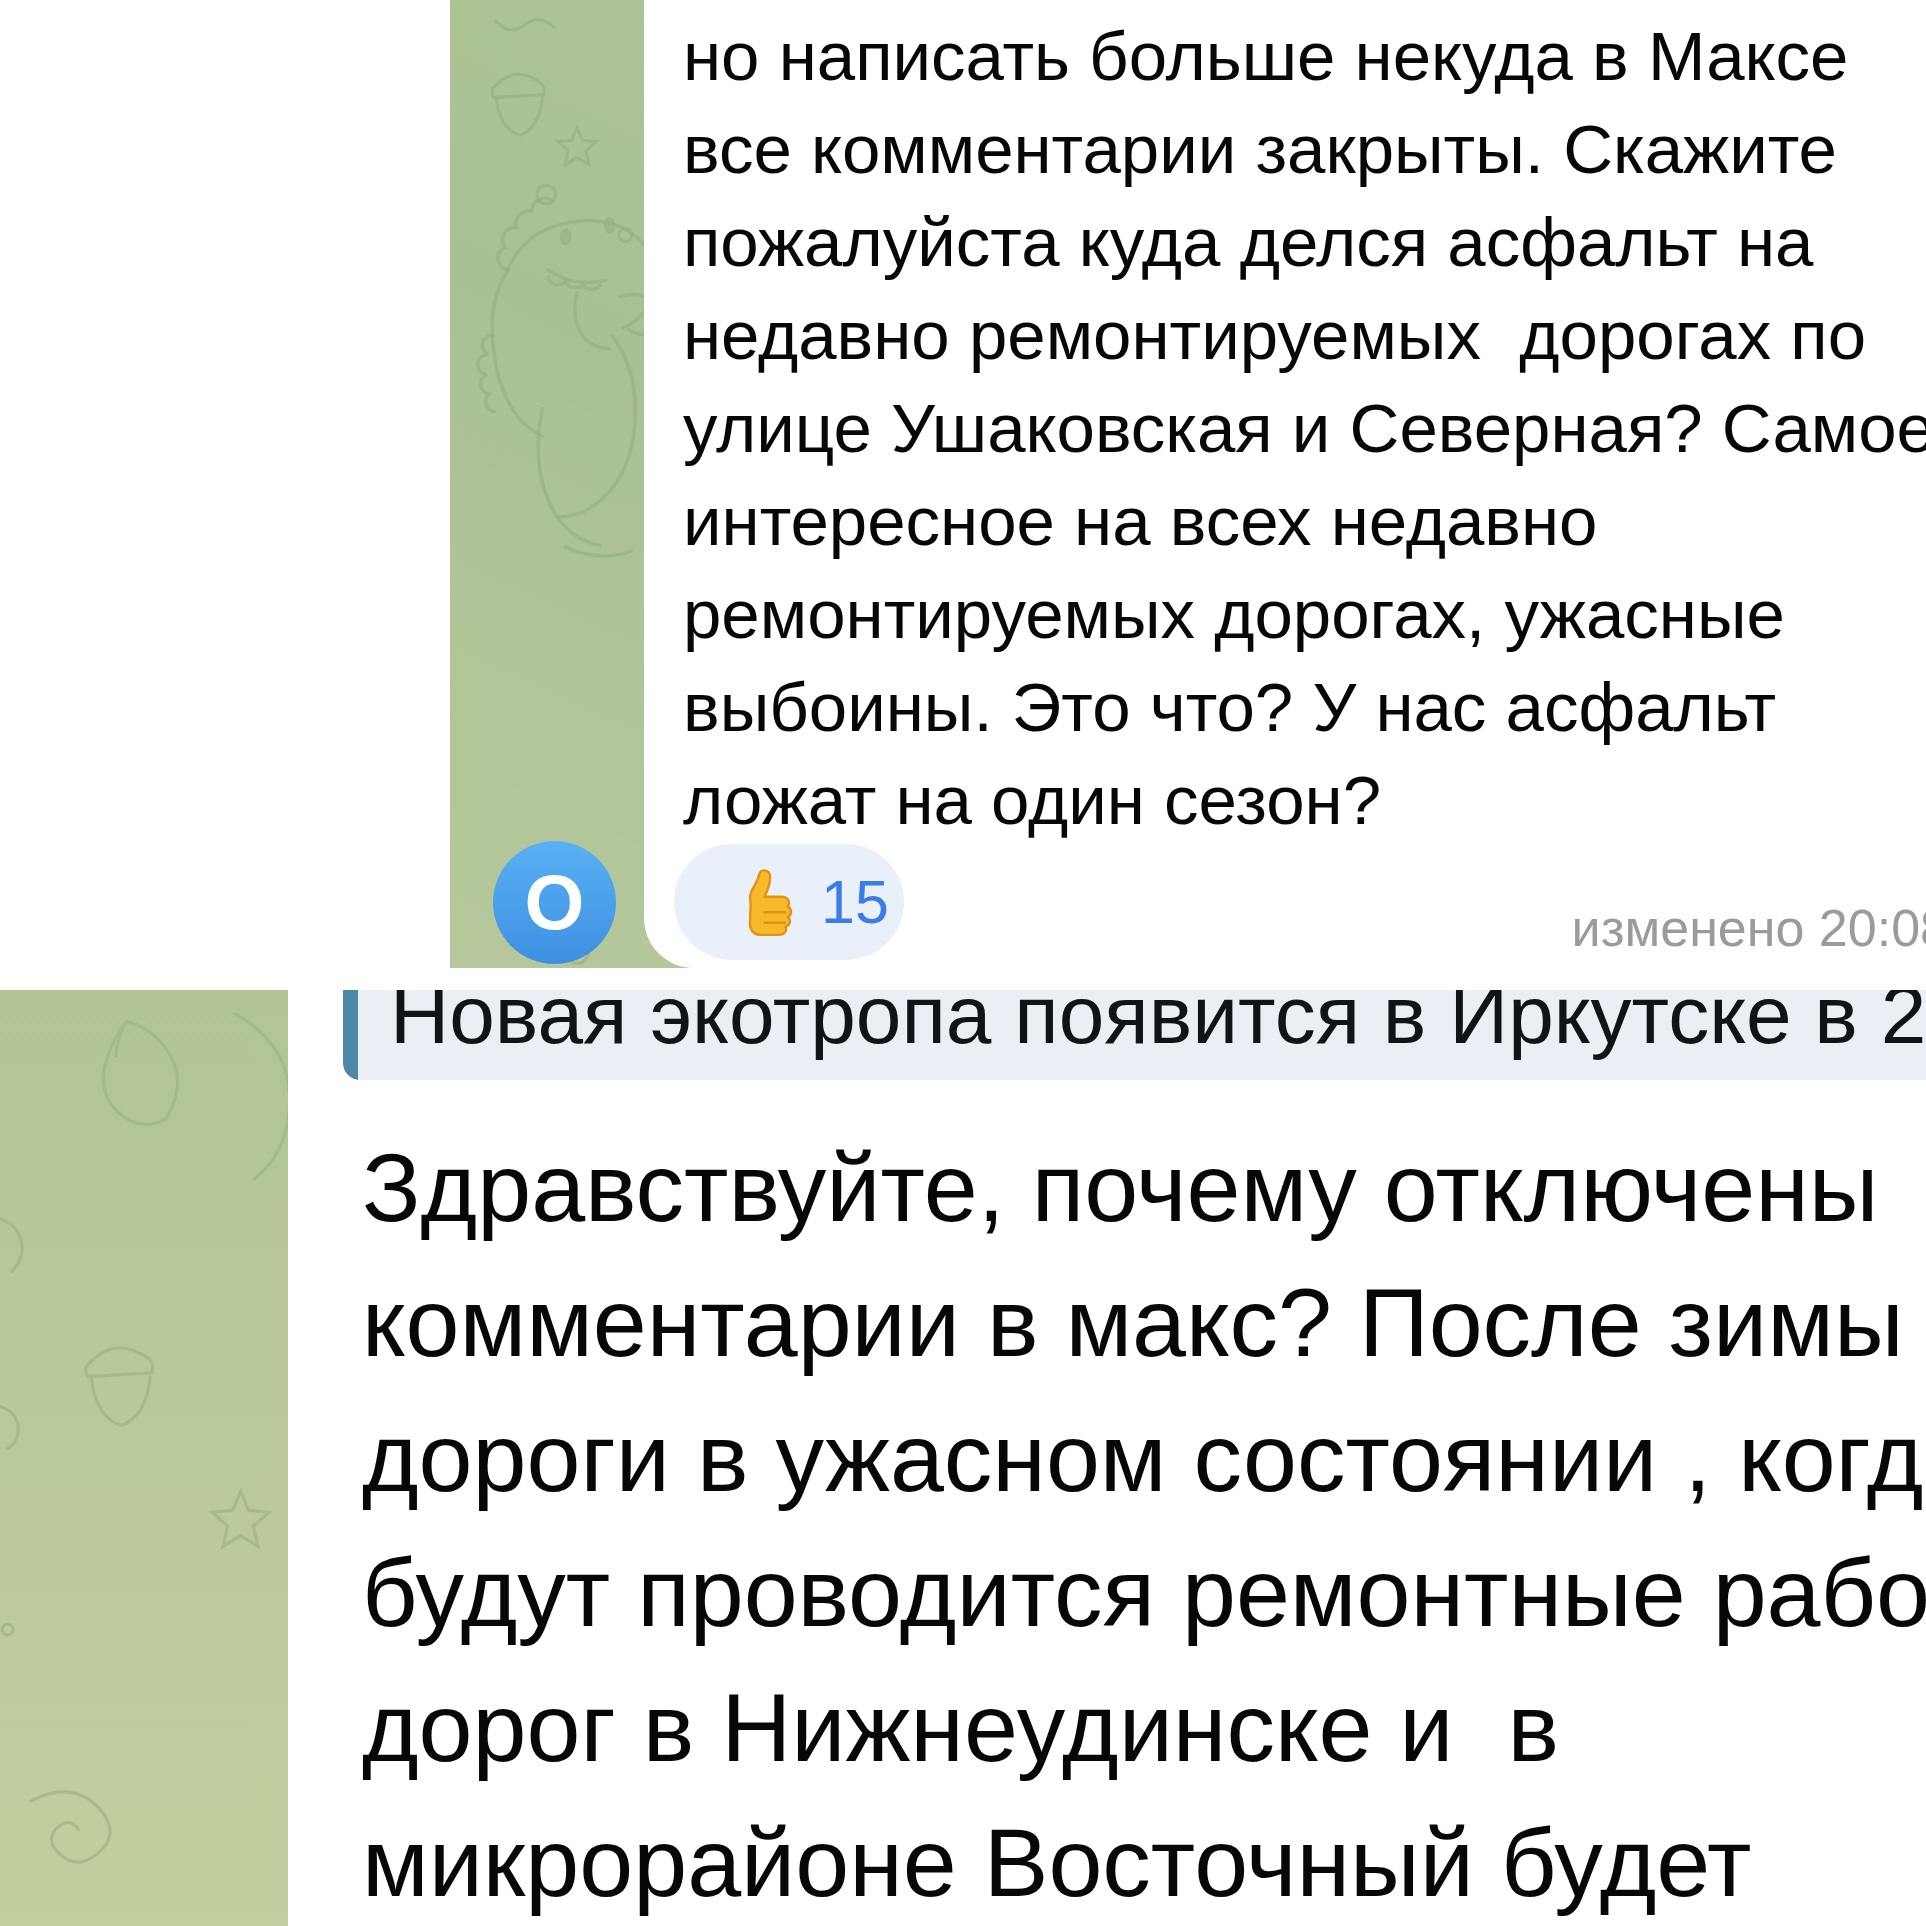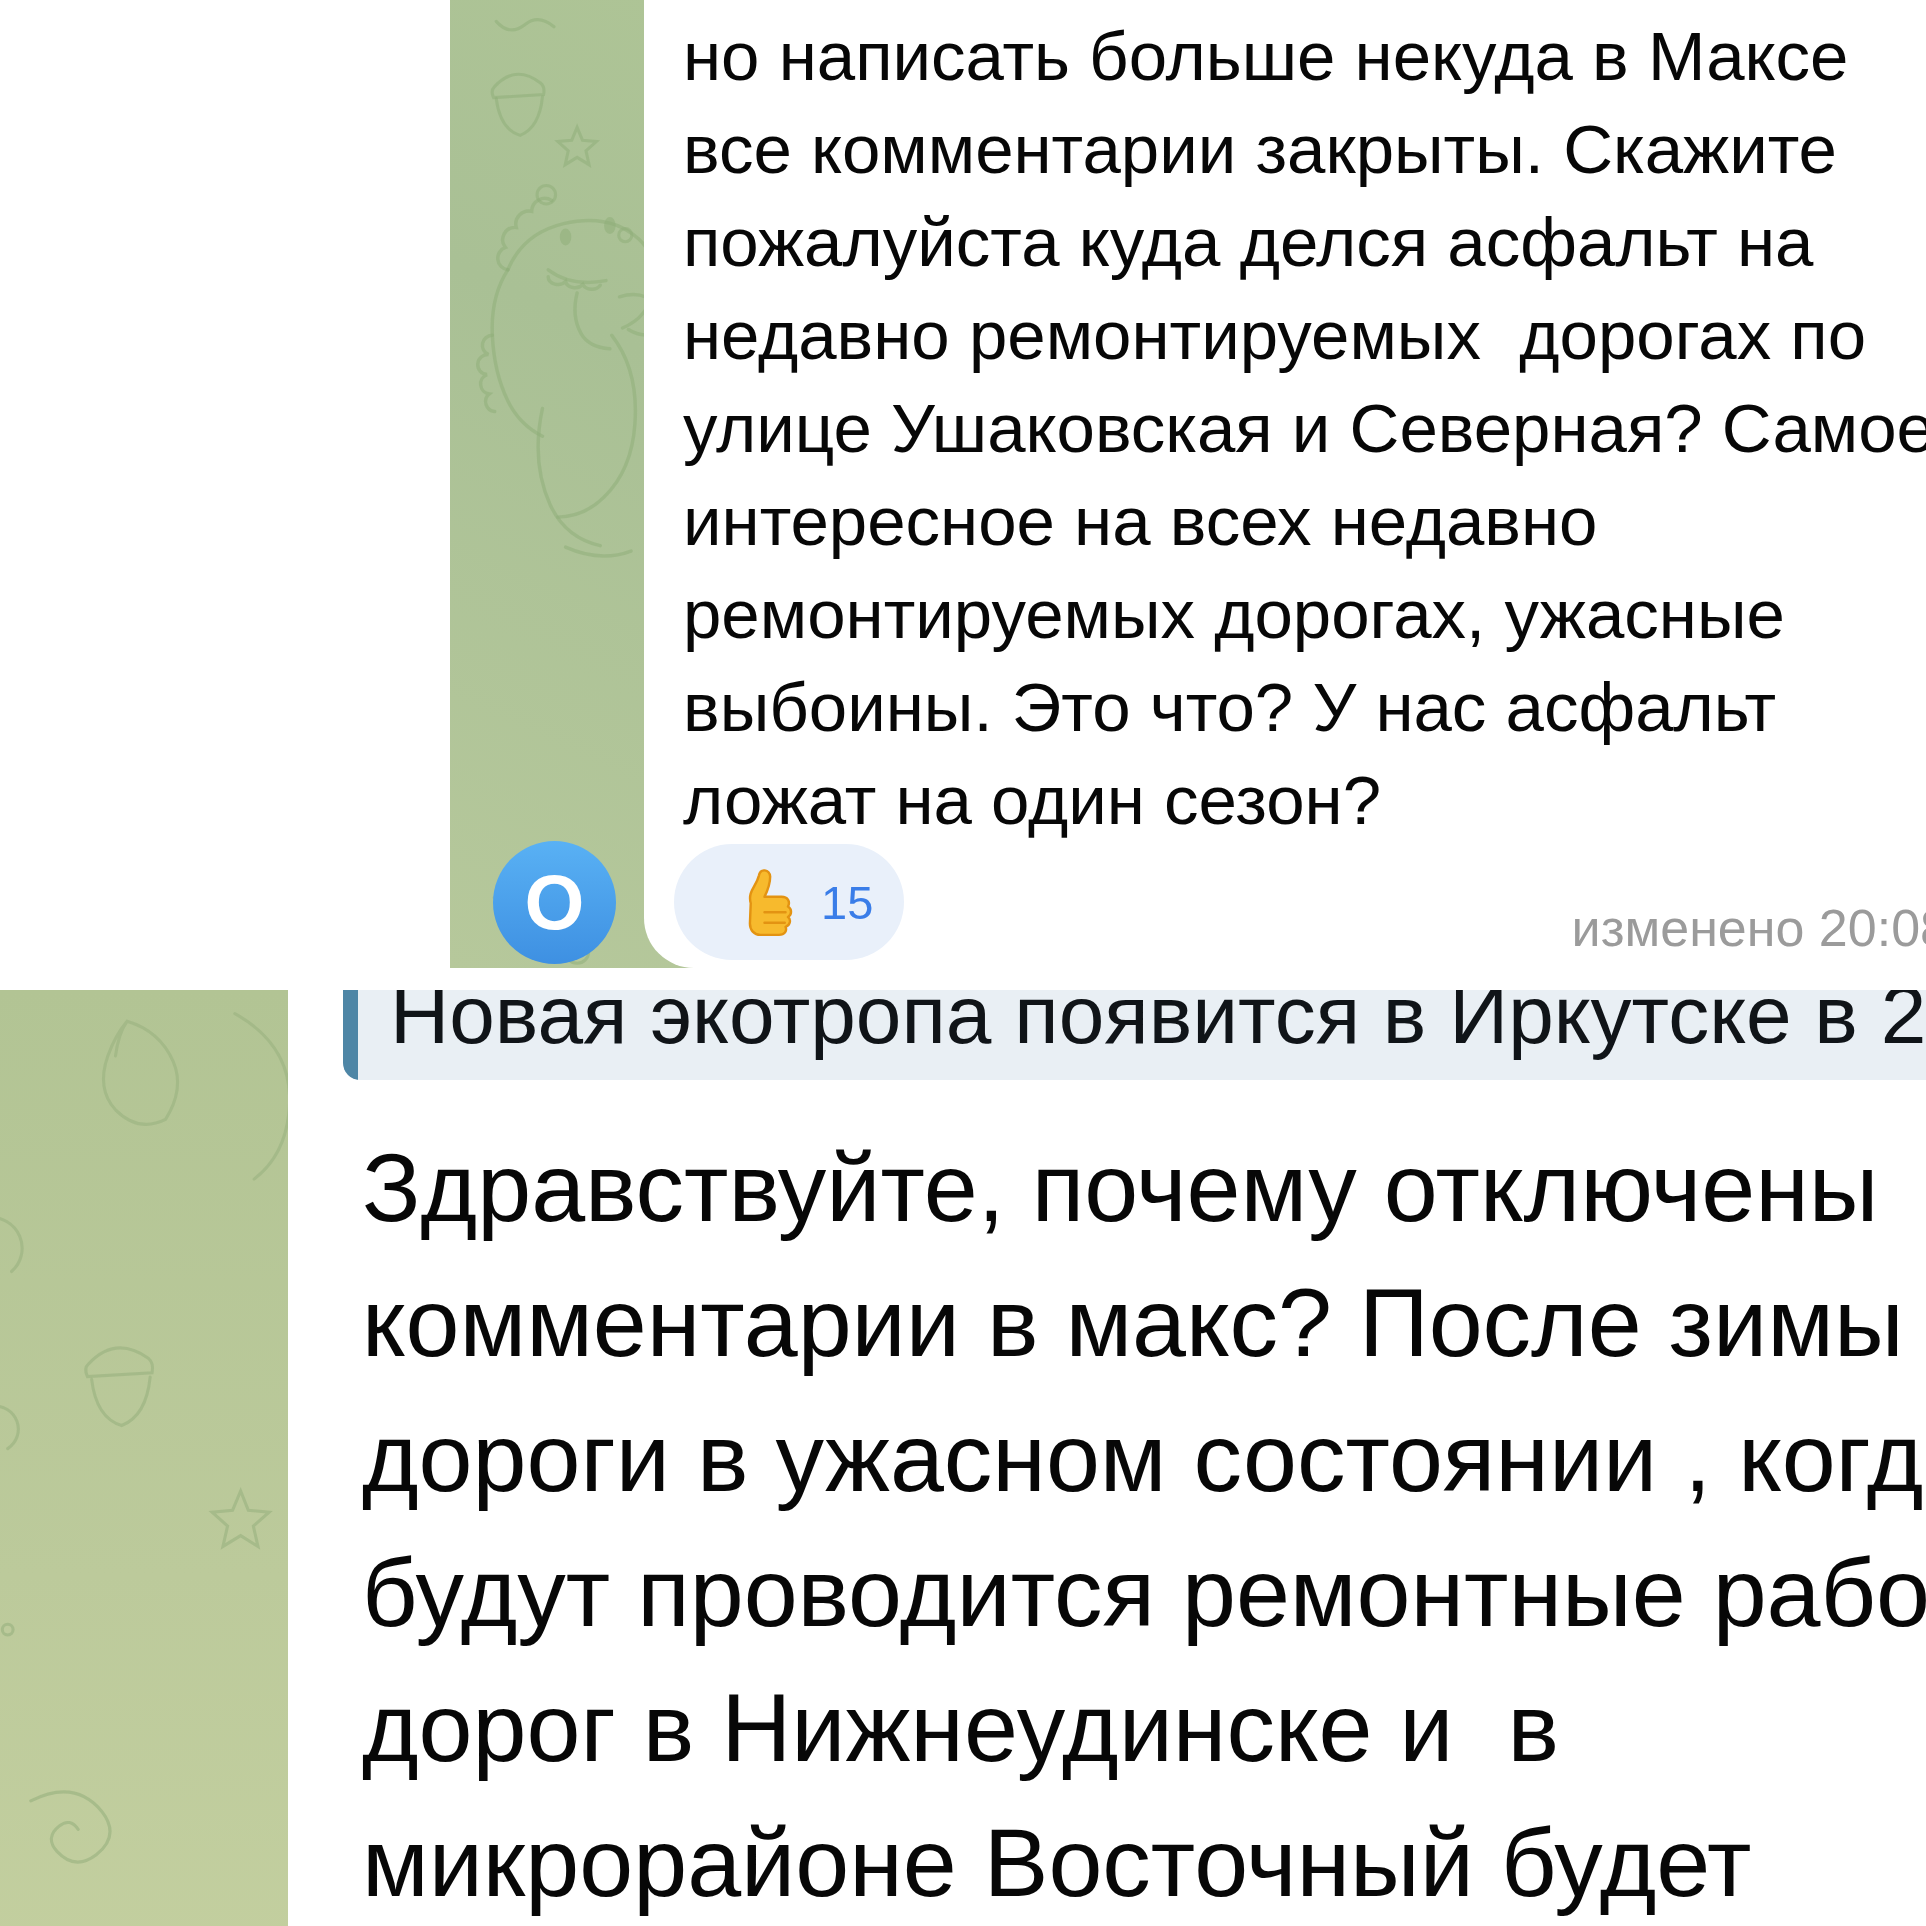--- a/index.html
+++ b/index.html
@@ -9,21 +9,21 @@
   
   .top-chat{left:450px;top:0;width:1713px;height:968px;overflow:hidden;
     background:linear-gradient(205deg,#bccd93 0%,#afc596 35%,#a9c095 60%,#b6c89b 100%);}
   .doodle-svg{position:absolute;left:0;top:0;}
   .bubble-top{position:absolute;left:194px;top:0;width:1345px;height:968px;background:#ffffff;
     border-radius:0 0 14px 50px;}
   .msg1-text{position:absolute;left:39px;top:10px;font-size:69px;line-height:93px;color:#070707;letter-spacing:0;}
   .line{white-space:pre;}
   .reaction-pill{position:absolute;left:30px;top:844px;width:230px;height:116px;border-radius:58px;
     background:#e9f0fa;display:flex;align-items:center;}
-  .reaction-count{font-size:47px;font-weight:500;color:#3a7de8;margin-left:16px;}
+  .reaction-count{font-size:61px;font-weight:500;color:#3a7de8;margin-left:16px;}
   .thumb-wrap{width:81px;height:81px;margin-left:50px;display:flex;align-items:center;justify-content:center;}
   .edited{position:absolute;right:40px;bottom:10px;font-size:52px;color:#9b9b9b;}
   .avatar{position:absolute;left:43px;top:841px;width:123px;height:123px;border-radius:50%;
     background:linear-gradient(180deg,#59b1f4 0%,#3e90e2 100%);display:flex;align-items:center;justify-content:center;}
   .avatar-letter{color:#ffffff;font-size:77px;font-weight:600;line-height:1;}
 
   
   .bottom-chat{left:0;top:990px;width:2542px;height:975px;overflow:hidden;background:#ffffff;}
   .strip{position:absolute;top:0;height:975px;overflow:hidden;}
   .strip-left{left:0;width:288px;background:linear-gradient(180deg,#b2c494 0%,#bcca9b 60%,#c3cf9f 100%);}

